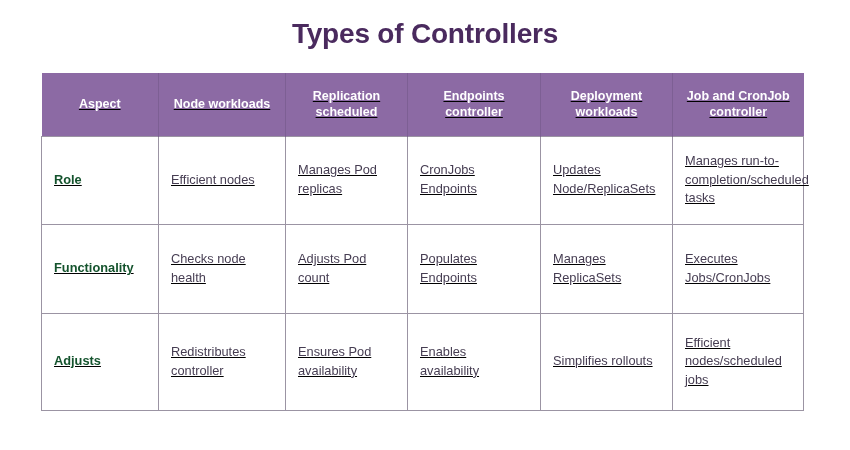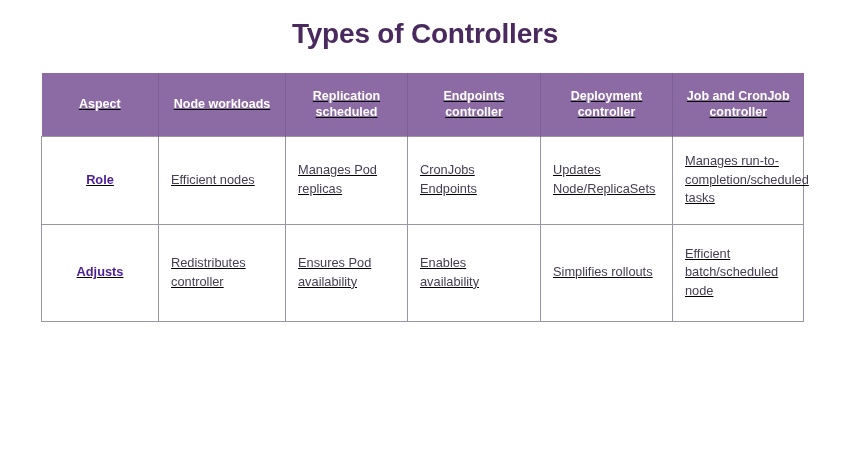--- a/index.html
+++ b/index.html
@@ -68,23 +68,23 @@
     border: 1px solid #9b94a3;
     font-size: 12.8px;
     color: #463d52;
     line-height: 1.45;
     padding: 8px 12px;
     vertical-align: middle;
     box-sizing: border-box;
     background: #ffffff;
   }
   tbody td.aspect-cell {
-    text-align: center;
+    text-align: left;
     font-weight: bold;
-    color: #4c1d95;
+    color: #14532d;
     font-size: 12.8px;
   }
   tbody tr.r0 td { height: 88px; }
   tbody tr.r1 td { height: 89px; }
   tbody tr.r2 td { height: 97px; }
 </style>
 </head>
 <body>
 
 <div class="page">
@@ -100,38 +100,46 @@
           <col class="c3">
           <col class="c4">
           <col class="c5">
       </colgroup>
       <thead>
         <tr>
           <th>Aspect</th>
           <th>Node workloads</th>
           <th>Replication scheduled</th>
           <th>Endpoints controller</th>
-          <th>Deployment controller</th>
+          <th>Deployment workloads</th>
           <th>Job and CronJob controller</th>
         </tr>
       </thead>
       <tbody>
         <tr class="r0">
           <td class="aspect-cell">Role</td>
           <td>Efficient nodes</td>
           <td>Manages Pod replicas</td>
           <td>CronJobs Endpoints</td>
           <td>Updates Node/ReplicaSets</td>
           <td>Manages run-to-completion/scheduled tasks</td>
         </tr>
+        <tr class="r1">
+          <td class="aspect-cell">Functionality</td>
+          <td>Checks node health</td>
+          <td>Adjusts Pod count</td>
+          <td>Populates Endpoints</td>
+          <td>Manages ReplicaSets</td>
+          <td>Executes Jobs/CronJobs</td>
+        </tr>
         <tr class="r2">
           <td class="aspect-cell">Adjusts</td>
           <td>Redistributes controller</td>
           <td>Ensures Pod availability</td>
           <td>Enables availability</td>
           <td>Simplifies rollouts</td>
-          <td>Efficient batch/scheduled node</td>
+          <td>Efficient nodes/scheduled jobs</td>
         </tr>
       </tbody>
     </table>
   </div>
 
 </div>
 
 </body></html>

